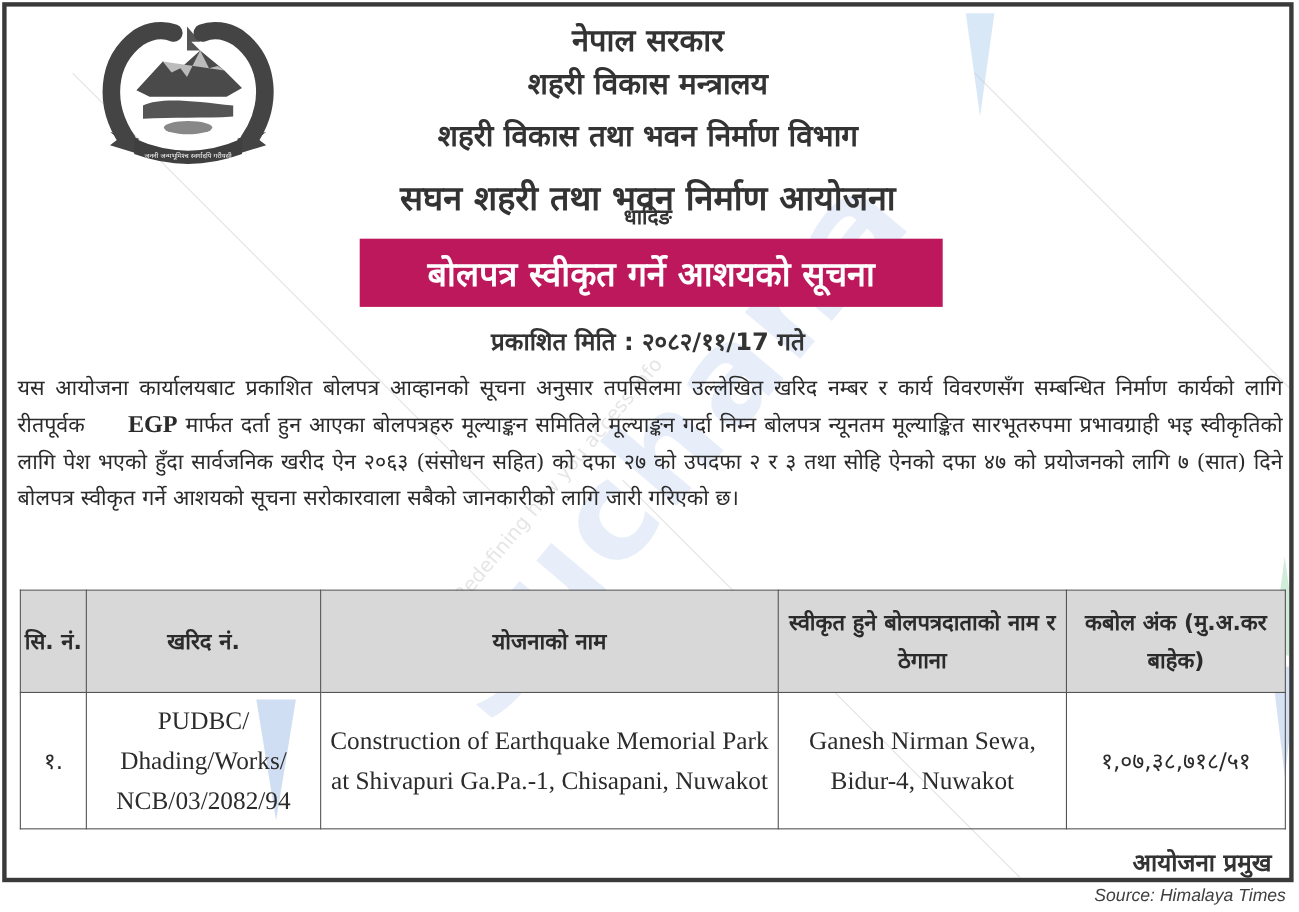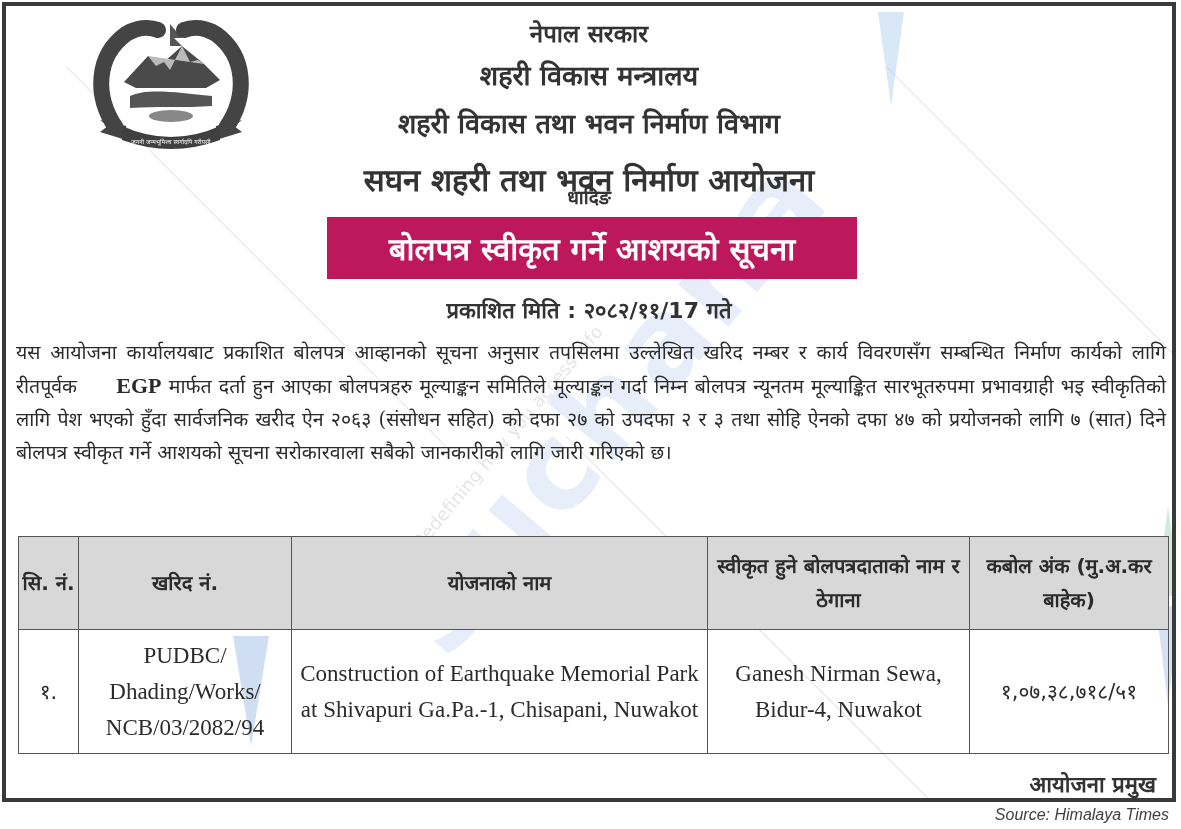--- a/index.html
+++ b/index.html
@@ -21,21 +21,21 @@
       position: absolute; left: 360px; top: 420px; transform: rotate(-50deg);
       font-size: 18px; color: rgba(150,150,150,0.25); pointer-events: none;
     }
     .wm-arrow { position: absolute; pointer-events: none; }
     .wm-line { position: absolute; height: 1px; background: rgba(200,200,200,0.5); transform-origin: left center; pointer-events: none; }
 
     
     .emblem { position: absolute; left: 80px; top: 10px; width: 170px; height: 140px; }
 
     .hdr { position: absolute; left: 0; width: 100%; text-align: center; font-weight: bold; color: #333; }
-    .h-gov { top: 10px; font-size: 24px; }
+    .h-gov { top: 10px; font-size: 28px; }
     .h-min { top: 50px; font-size: 27px; }
     .h-dept { top: 98px; font-size: 27px; }
     .h-proj { top: 132px; font-size: 31px; margin-top: 20px; }
     .h-dist { top: 178px; font-size: 19px; }
 
     .banner {
       position: absolute; left: 321px; top: 211px; width: 530px; height: 62px;
       background: #be185d; color: #ffffff; font-weight: bold; font-size: 31px;
       display: flex; align-items: center; justify-content: center;
     }

